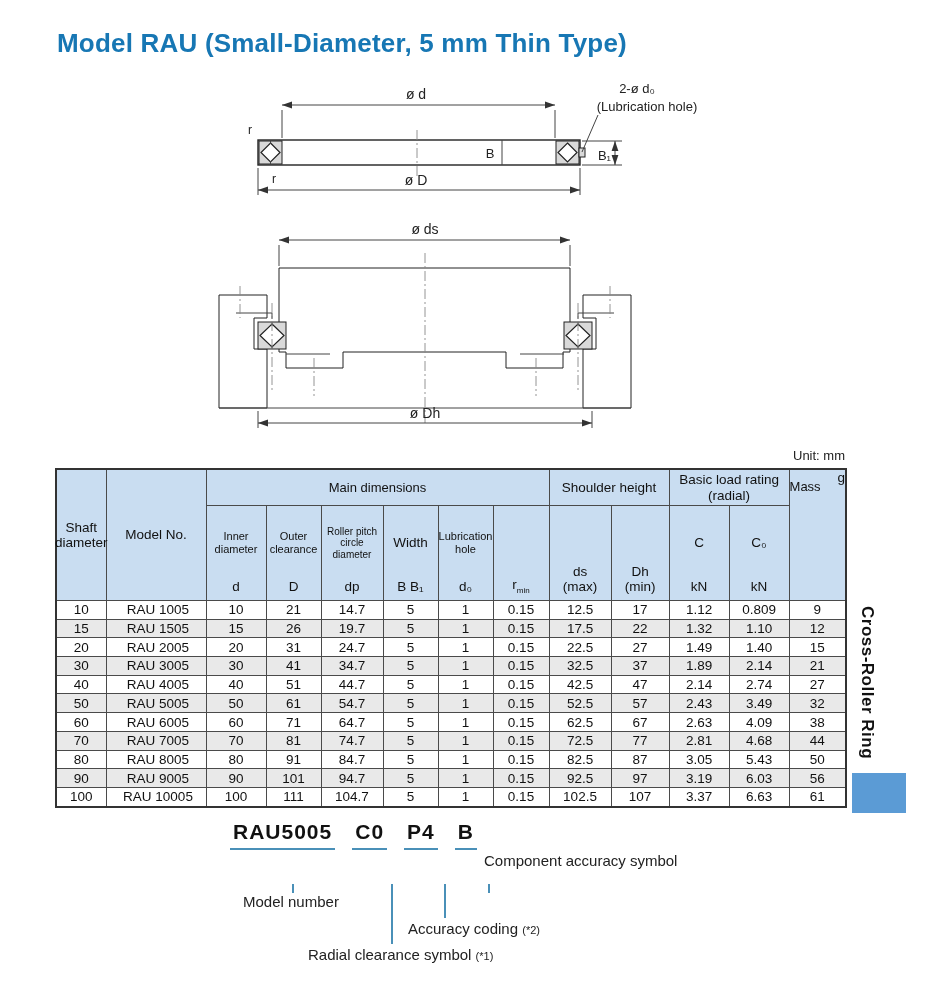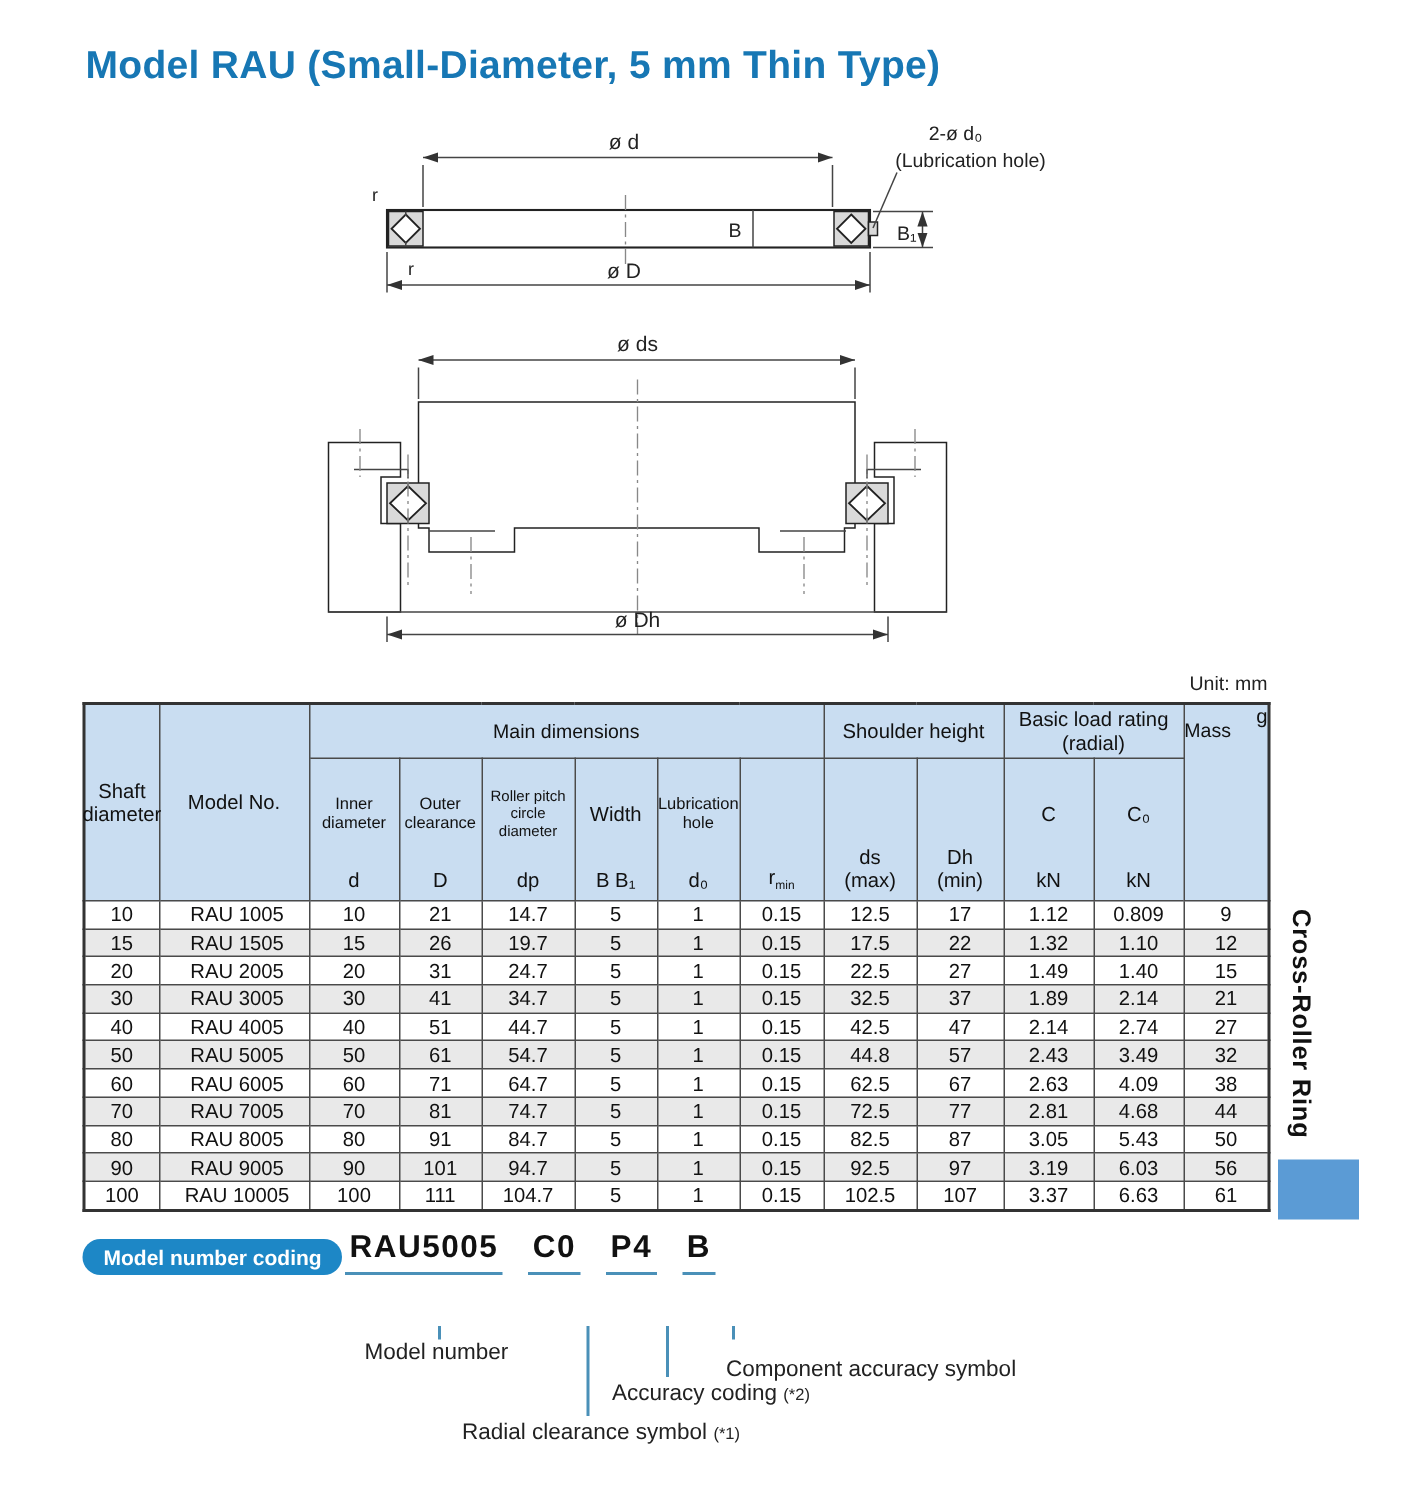--- a/index.html
+++ b/index.html
@@ -332,21 +332,21 @@
         </tr>
         <tr>
           <td>50</td>
           <td>RAU 5005</td>
           <td>50</td>
           <td>61</td>
           <td>54.7</td>
           <td>5</td>
           <td>1</td>
           <td>0.15</td>
-          <td>44.8</td>
+          <td>52.5</td>
           <td>57</td>
           <td>2.43</td>
           <td>3.49</td>
           <td>32</td>
         </tr>
         <tr>
           <td>60</td>
           <td>RAU 6005</td>
           <td>60</td>
           <td>71</td>
@@ -419,34 +419,33 @@
           <td>3.37</td>
           <td>6.63</td>
           <td>61</td>
         </tr>
       </tbody>
   </table>
 
   <div class="side-label">Cross-Roller Ring</div>
   <div class="side-square"></div>
 
-  <div class="badge">Model number coding</div>
 
   <div class="code-row">
     <span class="code-seg">RAU5005</span>
     <span class="code-seg">C0</span>
     <span class="code-seg">P4</span>
     <span class="code-seg">B</span>
   </div>
 
   <div class="vline" style="left:292px;top:884px;height:9px;"></div>
   <div class="vline" style="left:391px;top:884px;height:60px;"></div>
   <div class="vline" style="left:444px;top:884px;height:34px;"></div>
   <div class="vline" style="left:488px;top:884px;height:9px;"></div>
 
   <div class="code-label" style="left:243px;top:893px;">Model number</div>
-  <div class="code-label" style="left:484px;top:904px;">Component accuracy symbol</div>
+  <div class="code-label" style="left:484px;top:852px;">Component accuracy symbol</div>
   <div class="code-label" style="left:408px;top:920px;">
     <span>Accuracy coding</span> <span class="note">(*2)</span></div>
   <div class="code-label" style="left:308px;top:946px;">
     <span>Radial clearance symbol</span> <span class="note">(*1)</span></div>
 
 </div>
 
 </body></html>

